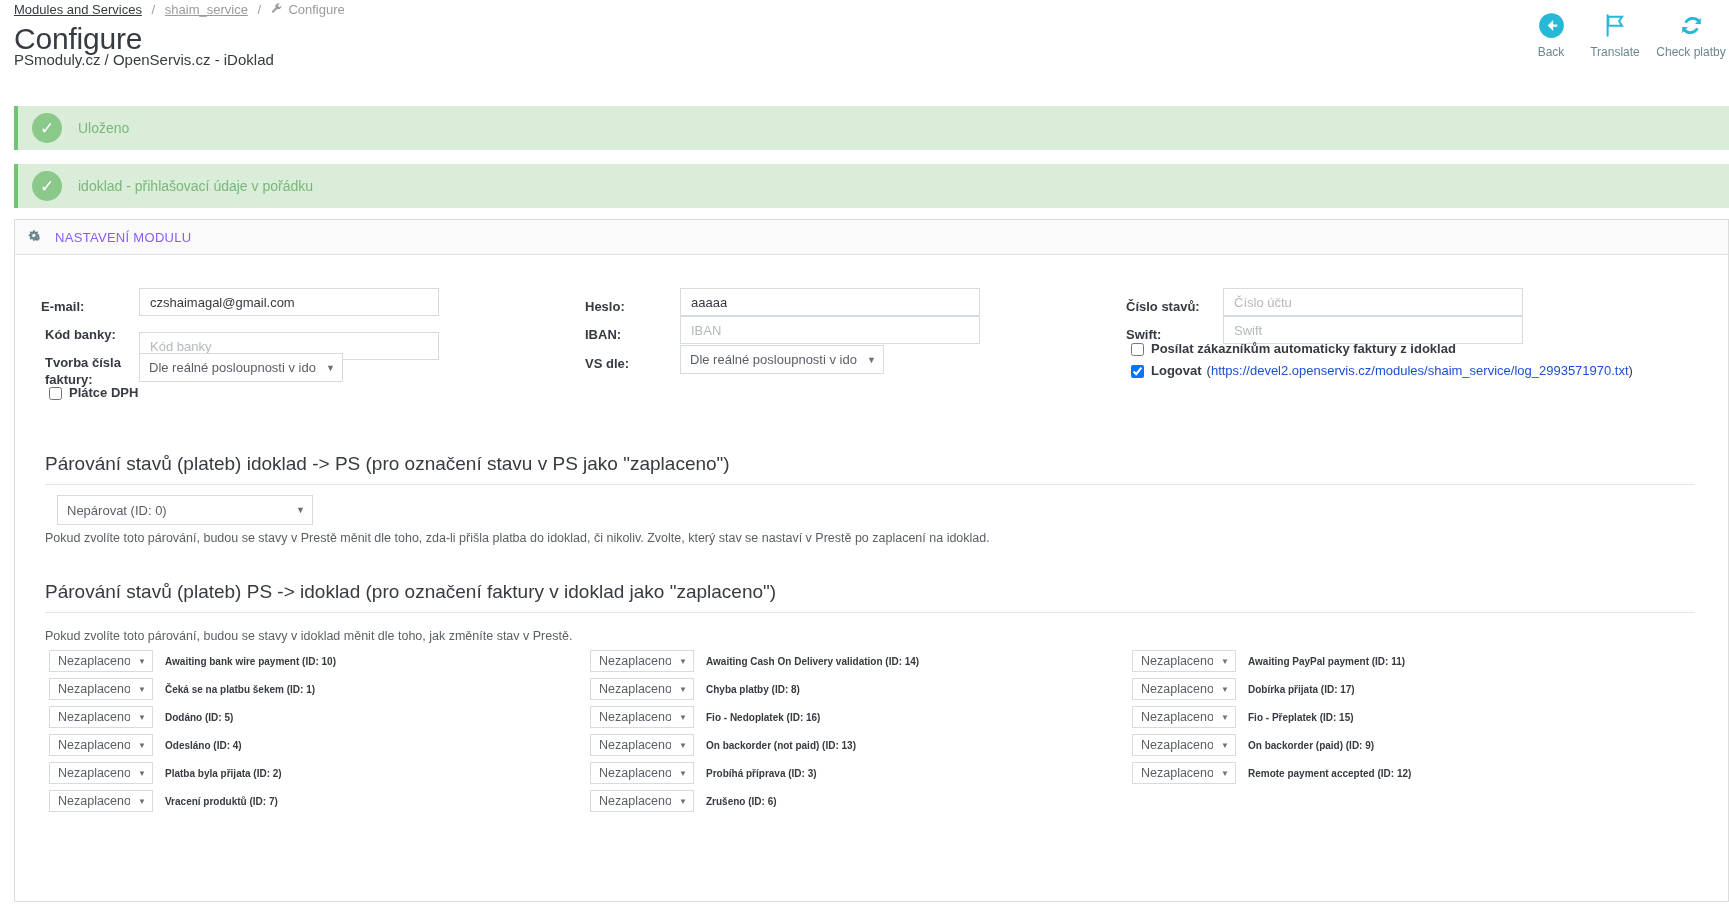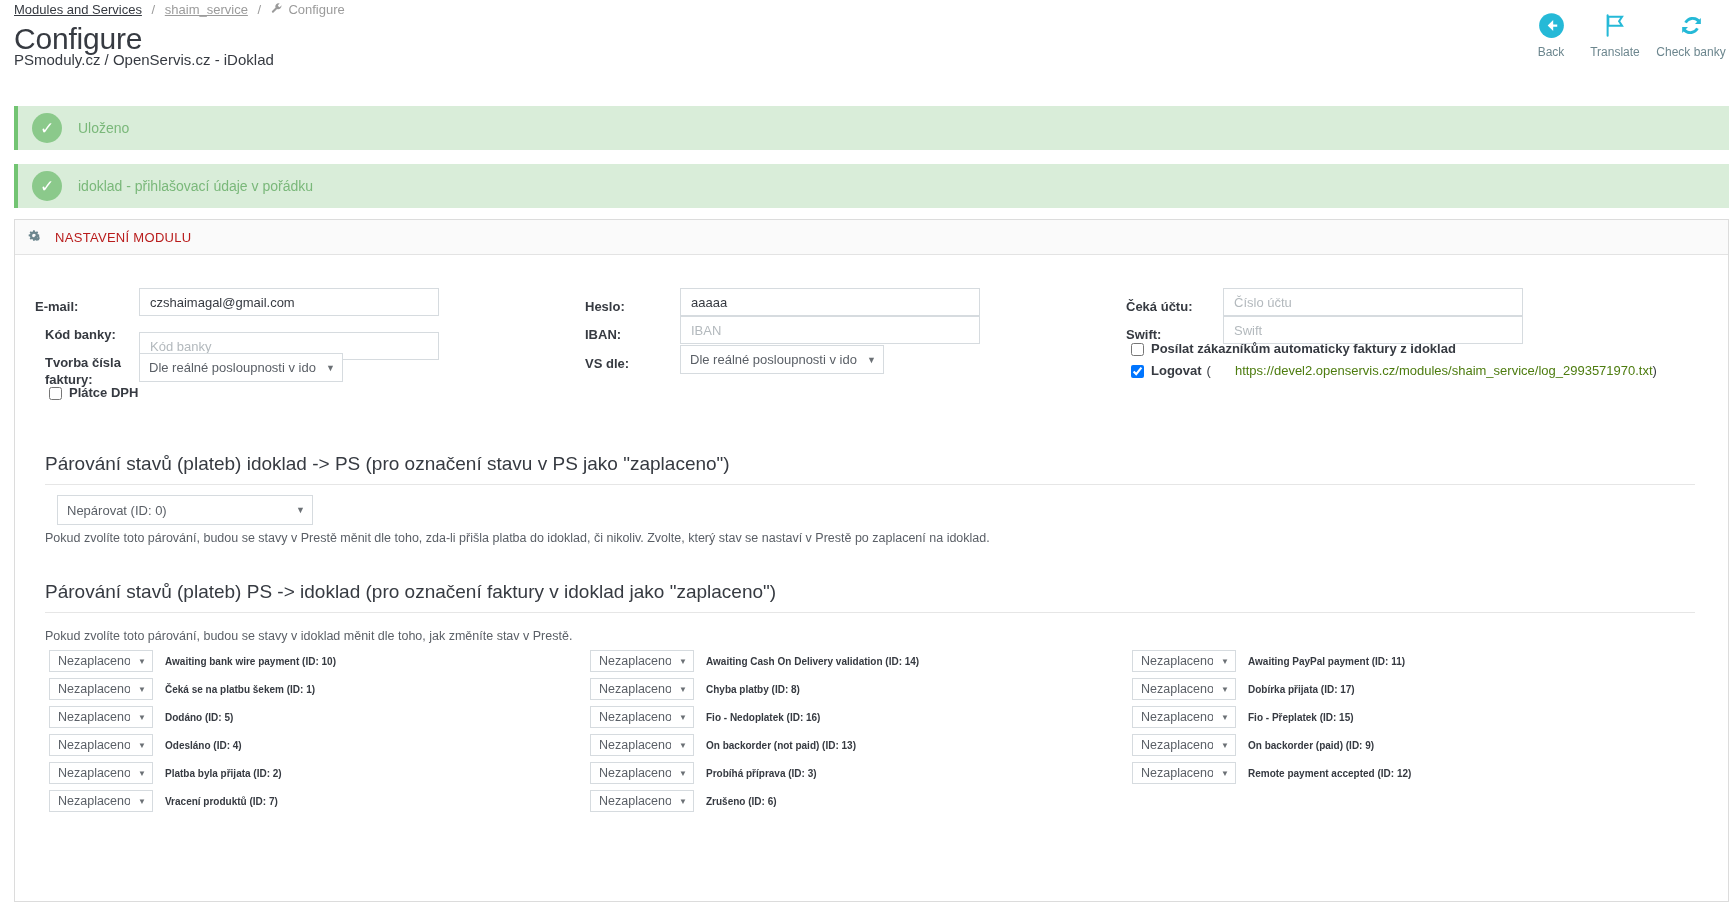--- a/index.html
+++ b/index.html
@@ -68,21 +68,21 @@
 
   
   .panel {
     position: absolute; left: 14px; top: 219px;
     width: 1715px; height: 683px;
     background: #fff; border: 1px solid #dcdcdc; border-top: 1px solid #dcdcdc;
   }
   .panel-head {
     height: 35px; background: #fafafa; border-bottom: 1px solid #e3e3e3;
     display: flex; align-items: center; padding-left: 12px;
-    font-size: 13px; color: #b91c1c; letter-spacing: .3px;
+    font-size: 13px; color: #8b5cf6; letter-spacing: .3px;
   }
   .gear-icon { margin-right: 12px; color: #6c868e; display: flex; align-items: center; }
 
   .panel-body { padding: 0; position: relative; height: 647px; }
 
   
   .form-row { position: absolute; }
   .lbl {
     font-size: 13px; font-weight: bold; color: #363a41;
     line-height: 17px;
@@ -100,21 +100,21 @@
     height: 29px; font-size: 13px; color: #5a5f66;
     padding: 0 26px 0 9px; appearance: none; -webkit-appearance: none;
     font-family: "Liberation Sans", sans-serif; outline: none; cursor: pointer;
   }
   .caret {
     position: absolute; right: 8px; top: 50%; transform: translateY(-50%);
     font-size: 9px; color: #6b7075; pointer-events: none;
   }
   .chk-row { display: flex; align-items: flex-start; font-size: 13px; font-weight: bold; }
   .chk-row input { margin: 2px 7px 0 0; }
-  .lnk { color: #4d7c0f; font-weight: normal; text-decoration: none; margin-left: 24px; }
+  .lnk { color: #1d4ed8; font-weight: normal; text-decoration: none; }
   .paren { font-weight: normal; color: #363a41; }
 
   
   .sec-title {
     font-size: 19px; font-weight: 400; color: #363a41;
     border-bottom: 1px solid #e6e6e6; padding-bottom: 9px;
   }
   .helptext { font-size: 12.5px; color: #5a5f66; }
 
   
@@ -171,21 +171,21 @@
         </svg>
       </span>
       <span class="tb-label">Translate</span>
     </a>
     <a href="#" class="tb-btn wide">
       <span class="tb-ico">
         <svg width="27" height="27" viewBox="0 0 24 24" fill="#25b9d7">
           <path d="M20.3 5.4v5.2h-5.2l2-2a6 6 0 0 0-9.3 1.3l-2.2-1A8.5 8.5 0 0 1 19 6.7zM3.7 18.6v-5.2h5.2l-2 2a6 6 0 0 0 9.3-1.3l2.2 1A8.5 8.5 0 0 1 5 17.3z"></path>
         </svg>
       </span>
-      <span class="tb-label">Check banky</span>
+      <span class="tb-label">Check platby</span>
     </a>
   </div>
 
   <div class="alert alert-1">
     <span class="alert-ico">✓</span>
     <span class="alert-txt">Uloženo</span>
   </div>
   <div class="alert alert-2">
     <span class="alert-ico">✓</span>
     <span class="alert-txt">idoklad - přihlašovací údaje v pořádku</span>
@@ -197,21 +197,21 @@
         <svg width="16" height="14" viewBox="0 0 20 17" fill="#6c868e">
           <path d="M7.6 0 7.3 1.6a4.6 4.6 0 0 0-1.2.5L4.8 1.2 3.3 2.7l.9 1.3a4.6 4.6 0 0 0-.5 1.2L2.1 5.5v2.1l1.6.3c.1.4.3.8.5 1.2l-.9 1.3 1.5 1.5 1.3-.9c.4.2.8.4 1.2.5l.3 1.6h2.1l.3-1.6c.4-.1.8-.3 1.2-.5l1.3.9 1.5-1.5-.9-1.3c.2-.4.4-.8.5-1.2l1.6-.3V5.5l-1.6-.3a4.6 4.6 0 0 0-.5-1.2l.9-1.3-1.5-1.5-1.3.9a4.6 4.6 0 0 0-1.2-.5L9.7 0zm1.1 4.3a2.3 2.3 0 1 1 0 4.6 2.3 2.3 0 0 1 0-4.6z"></path>
           <path d="M15.7 10.1l-.2 1.1c-.3.1-.5.2-.8.3l-.9-.6-1 1 .6.9c-.1.3-.2.5-.3.8l-1.1.2v1.4l1.1.2c.1.3.2.5.3.8l-.6.9 1 1 .9-.6c.3.1.5.2.8.3l.2 1.1h1.4l.2-1.1c.3-.1.5-.2.8-.3l.9.6 1-1-.6-.9c.1-.3.2-.5.3-.8l1.1-.2v-1.4l-1.1-.2a3 3 0 0 0-.3-.8l.6-.9-1-1-.9.6a3 3 0 0 0-.8-.3l-.2-1.1zm.7 2.8a1.5 1.5 0 1 1 0 3 1.5 1.5 0 0 1 0-3z" transform="translate(-1.5 -2.5) scale(0.85)"></path>
         </svg>
       </span>
       <span>NASTAVENÍ MODULU</span>
     </div>
 
     <div class="panel-body">
 
-      <div class="form-row" style="left:20px; top:42px;text-align:center;">
+      <div class="form-row" style="left:26px; top:42px;text-align:center;">
         <span class="lbl">E-mail:</span>
       </div>
       <input class="inp" style="position: absolute; left: 124px; top: 33px; width: 300px;" value="czshaimagal@gmail.com">
 
       <div class="form-row" style="left:30px; top:70px;">
         <span class="lbl">Kód banky:</span>
       </div>
       <input class="inp" style="position: absolute; left: 124px; top: 61px; width: 300px; margin-top: 16px;" placeholder="Kód banky">
 
       <div class="form-row" style="left:30px; top:99px; width:90px;">
@@ -244,21 +244,21 @@
         <span class="lbl">VS dle:</span>
       </div>
       <div class="sel-wrap" style="position:absolute; left:665px; top:90px;">
         <select class="sel" style="width:204px;">
           <option>Dle reálné posloupnosti v idoklad</option>
         </select>
         <span class="caret">▼</span>
       </div>
 
       <div class="form-row" style="left:1111px; top:42px;">
-        <span class="lbl">Čeká účtu:</span>
+        <span class="lbl">Číslo stavů:</span>
       </div>
       <input class="inp" style="position: absolute; left: 1208px; top: 33px; width: 300px;" placeholder="Číslo účtu">
 
       <div class="form-row" style="left:1111px; top:70px;">
         <span class="lbl">Swift:</span>
       </div>
       <input class="inp" style="position: absolute; left: 1208px; top: 61px; width: 300px;" placeholder="Swift">
 
       <div class="chk-row" style="position:absolute; left:1116px; top:86px;">
         <input type="checkbox" style="">

